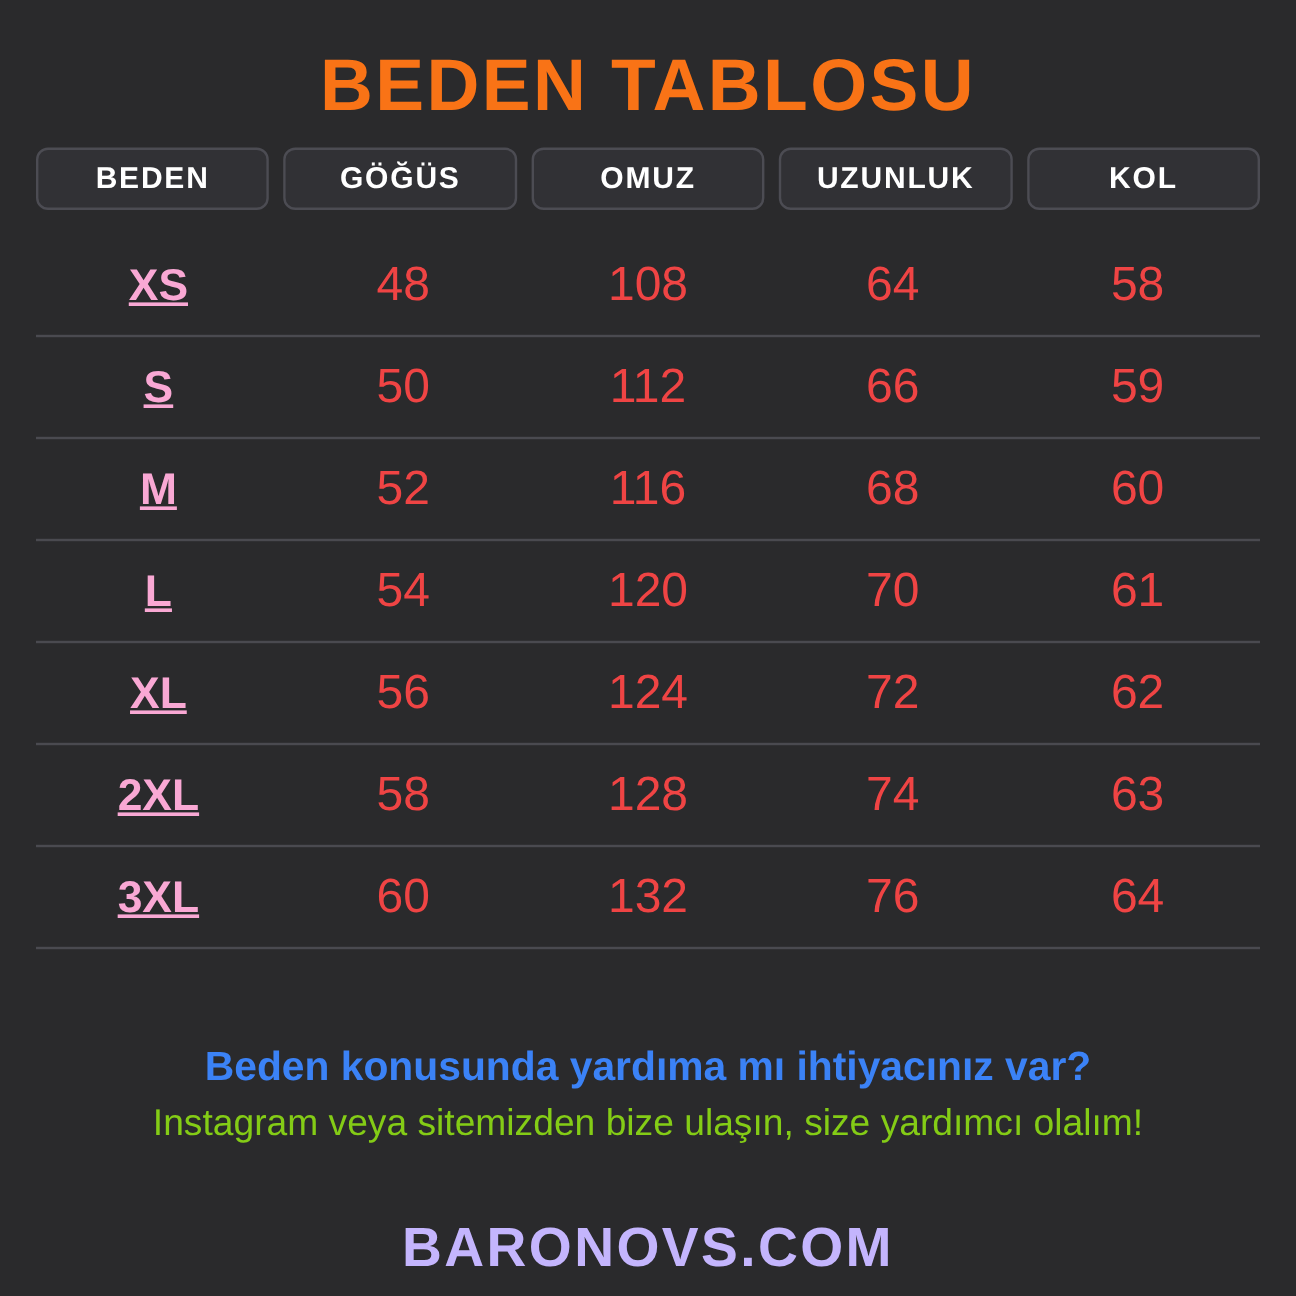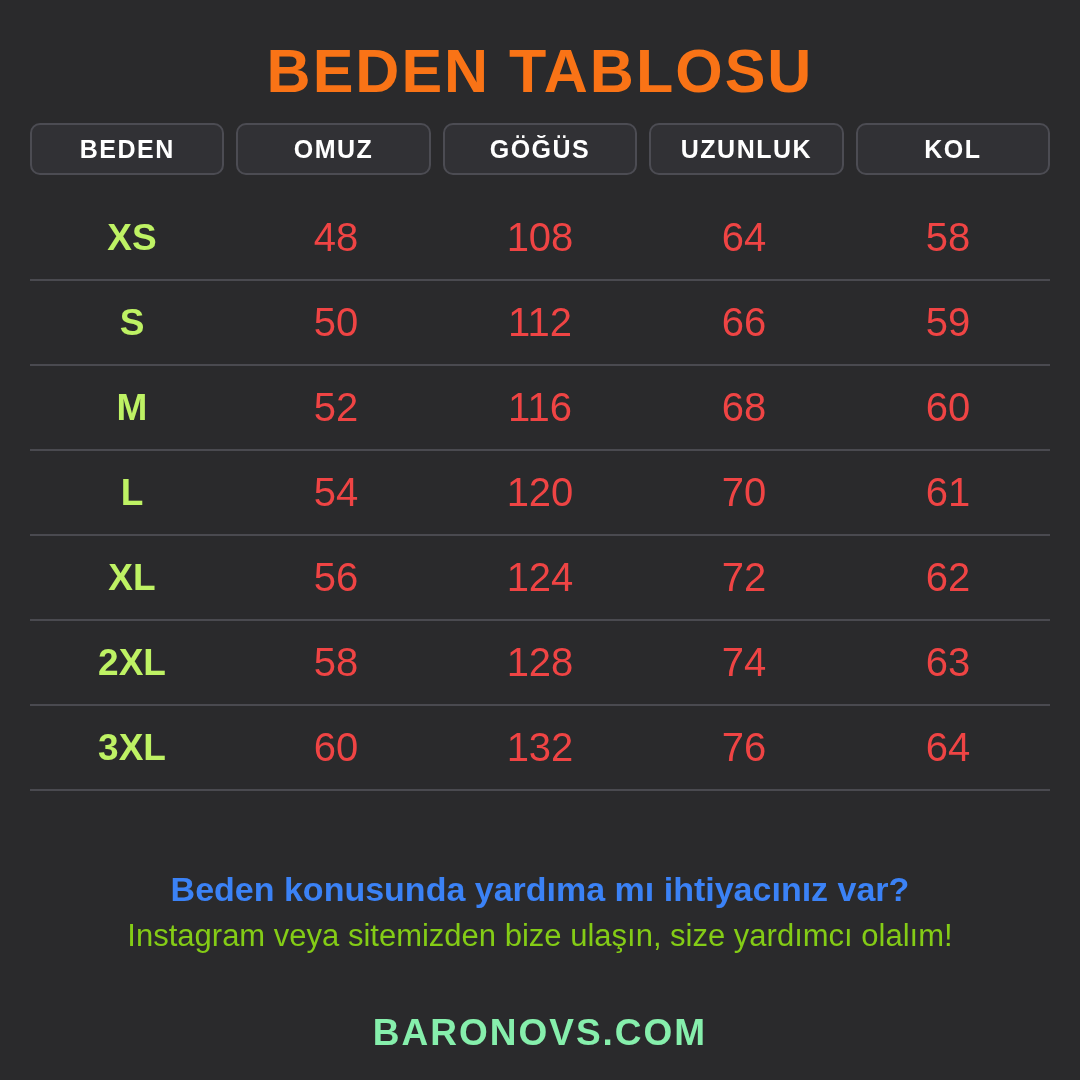--- a/index.html
+++ b/index.html
@@ -57,21 +57,22 @@
   .cell {
     flex: 1;
     text-align: center;
     font-size: 40px;
     font-weight: 400;
     color: #ef4444;
   }
   .cell.size-label {
     font-size: 37px;
     font-weight: 700;
-    color: #bef264;
+    color: #f9a8d4;
+    text-decoration: underline;
   }
   .help-block {
     margin-top: 76px;
     text-align: center;
   }
   .help-line1 {
     font-size: 34px;
     font-weight: 600;
     color: #3b82f6;
     line-height: 1.3;
@@ -83,35 +84,35 @@
     color: #84cc16;
     line-height: 1.35;
     margin: 4px 0 0 0;
   }
   .brand {
     position: absolute;
     left: 0;
     right: 0;
     top: 1012px;
     text-align: center;
-    font-size: 37px;
+    font-size: 46px;
     font-weight: 800;
     letter-spacing: 2px;
-    color: #86efac;
+    color: #c4b5fd;
   }
 </style>
 </head>
 <body>
 
 <h1 class="page-title">BEDEN TABLOSU</h1>
 
 <div class="pill-row">
   <div class="pill">BEDEN</div>
+  <div class="pill">GÖĞÜS</div>
   <div class="pill">OMUZ</div>
-  <div class="pill">GÖĞÜS</div>
   <div class="pill">UZUNLUK</div>
   <div class="pill">KOL</div>
 </div>
 
 <div class="size-table">
   <div class="size-row">
     <div class="cell size-label">XS</div>
     <div class="cell">48</div>
     <div class="cell">108</div>
     <div class="cell">64</div>

